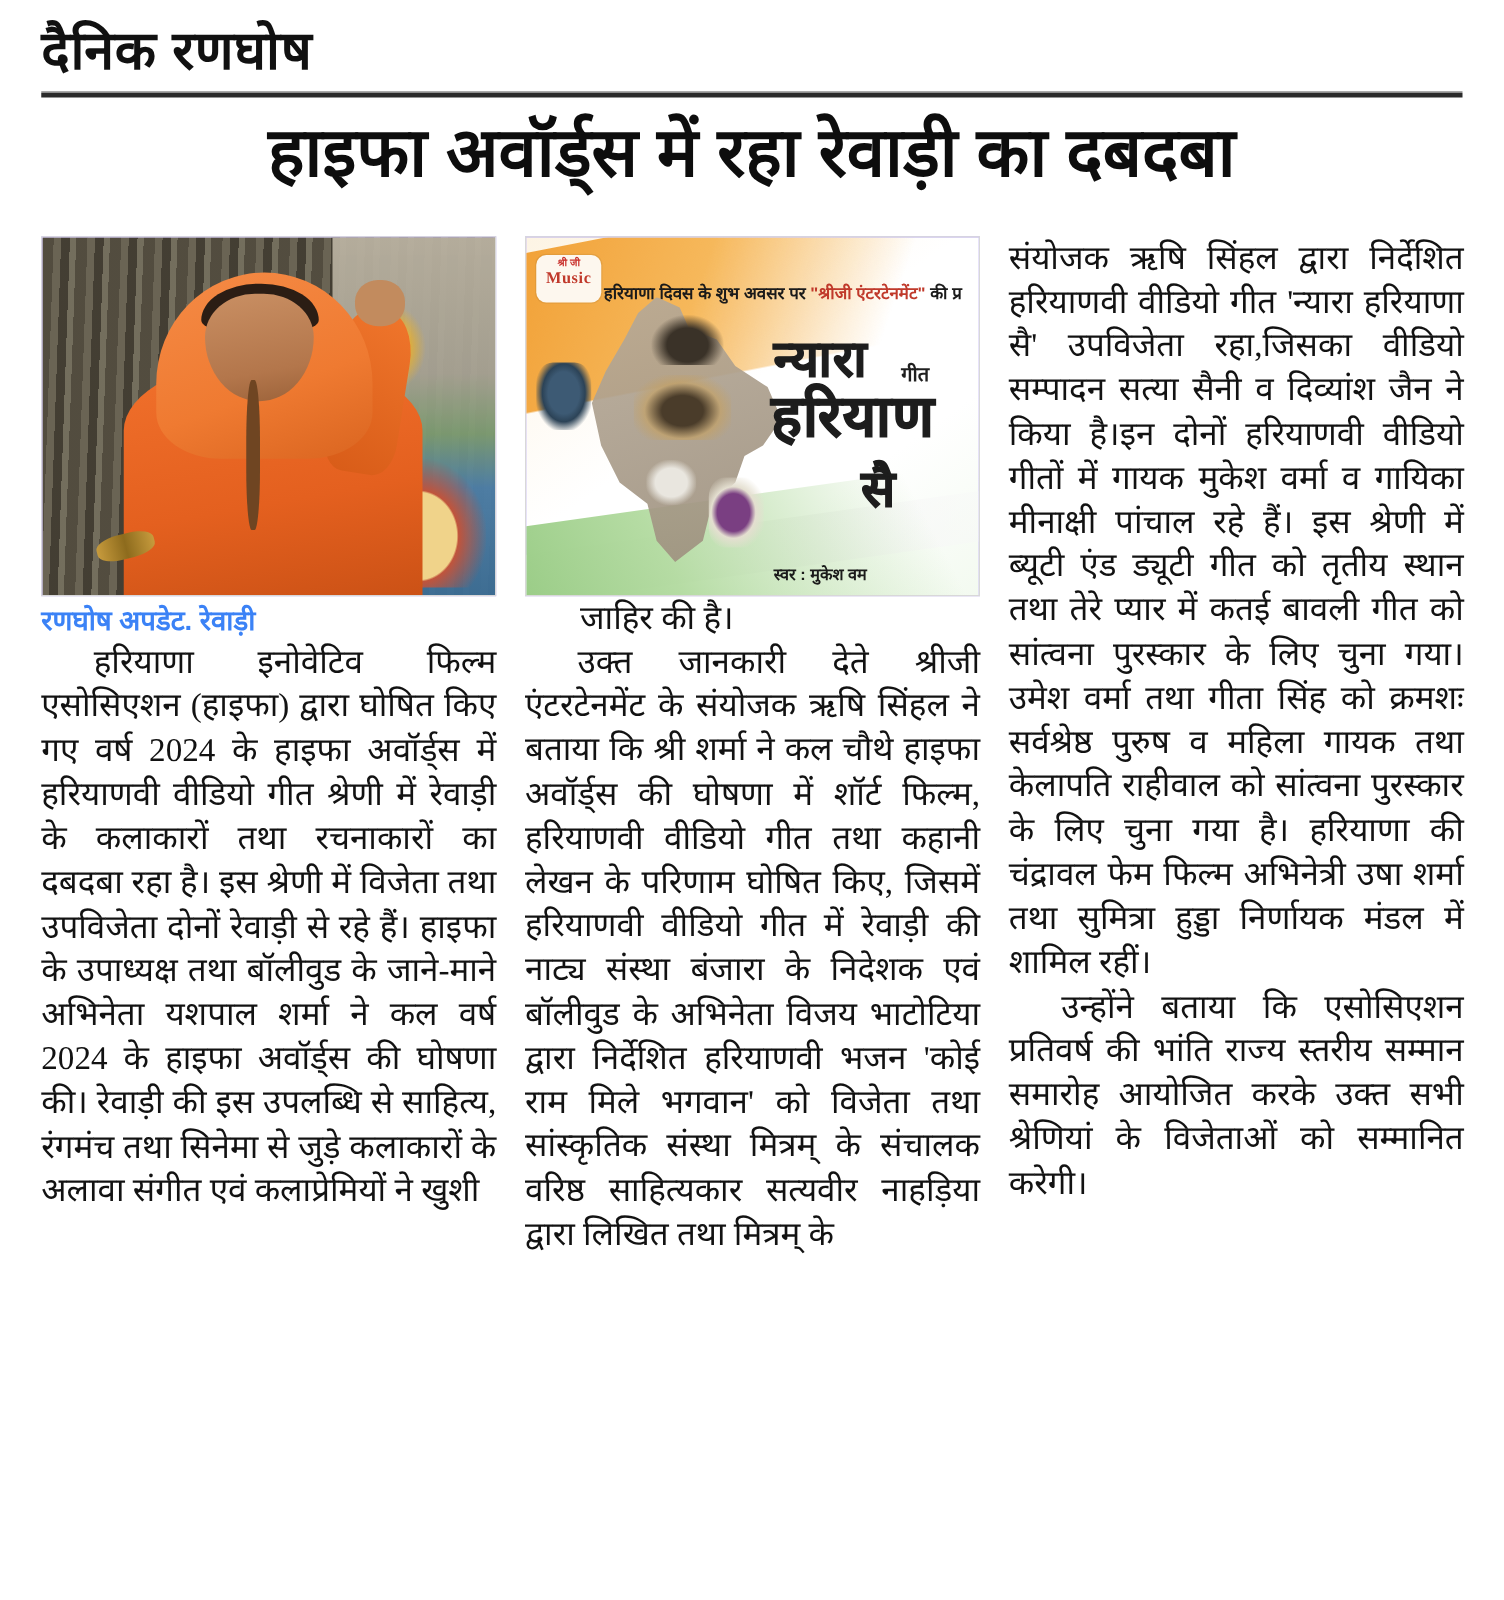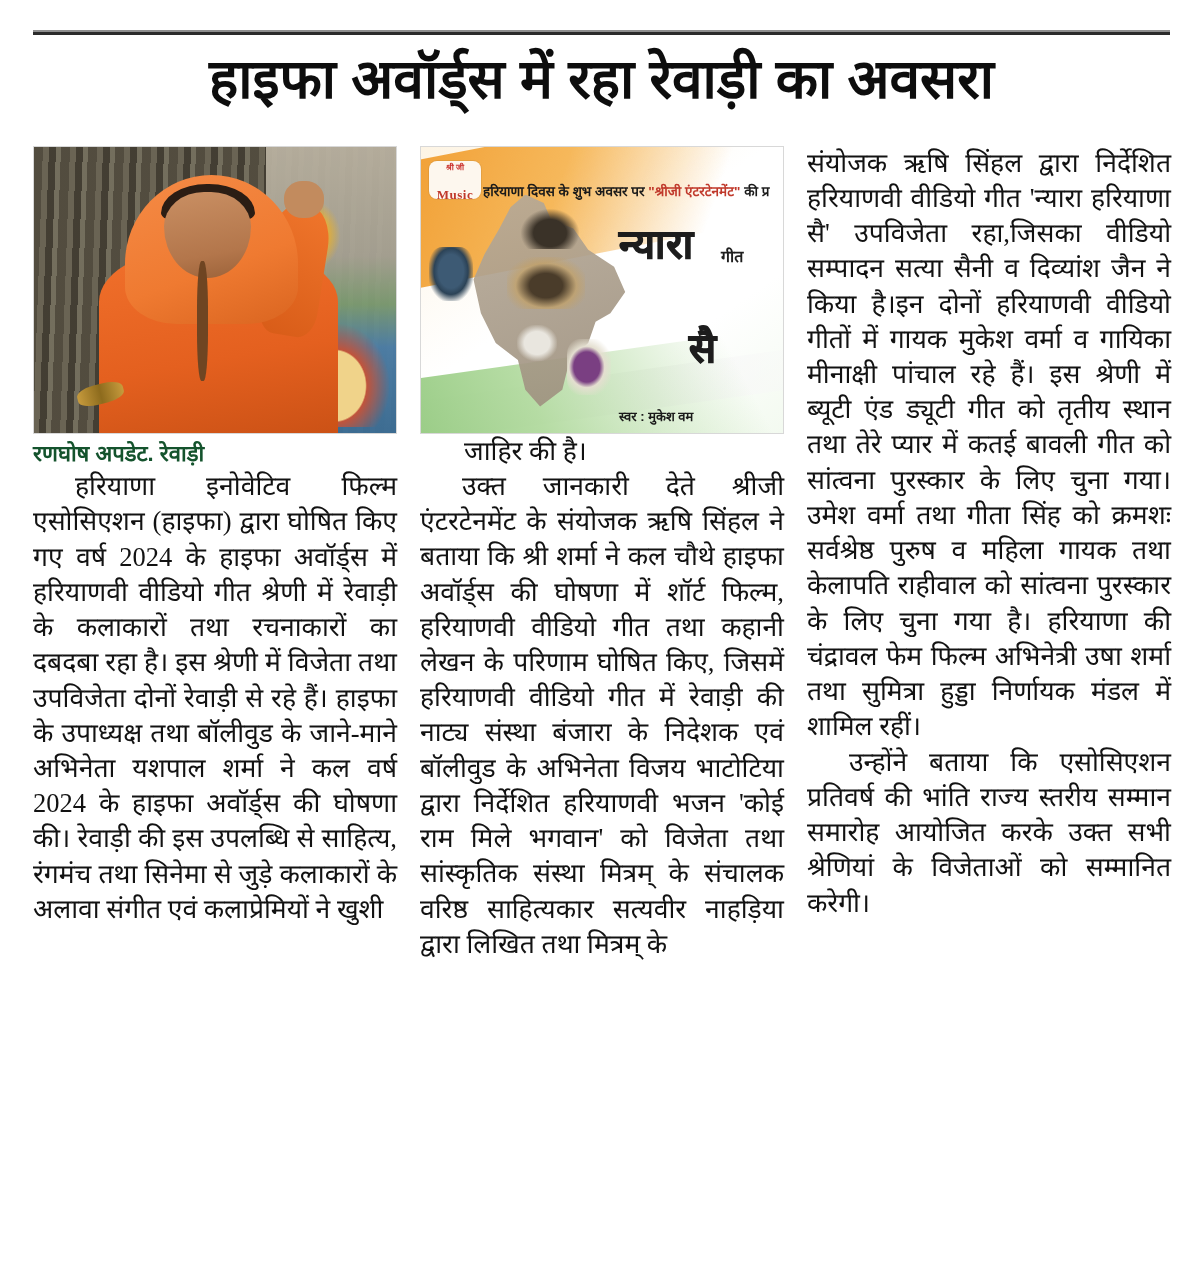--- a/index.html
+++ b/index.html
@@ -181,21 +181,20 @@
     box-sizing: border-box;
   }
   .poster-logo .l1 {
     font-family: "Liberation Sans", sans-serif;
     font-size: 8px; font-weight: bold; color: #c9302c; display:block;
   }
   .poster-logo .l2 {
     font-family: "Liberation Serif", serif;
     font-size: 13px; font-weight: bold; color: #c0392b; display:block;
     letter-spacing: .5px;
-    margin-top: 16px;
   }
   .poster-topline {
     position: absolute; left: 62px; top: 16px; right: 4px;
     font-family: "Liberation Sans", "DejaVu Sans", sans-serif;
     font-weight: bold;
     font-size: 13.5px;
     color: #1a1a1a;
     white-space: nowrap;
     overflow: hidden;
     margin-top: 19px;
@@ -256,21 +255,21 @@
     white-space: nowrap;
   }
 
   
   .byline {
     font-family: "Liberation Sans", "DejaVu Sans", sans-serif;
     font-weight: bold;
     font-size: 22px;
     line-height: 1.25;
     margin: 6px 0 2px 0;
-    color: #14532d;
+    color: #3b82f6;
   }
   p.body {
     margin: 0;
     font-family: "Liberation Serif", "DejaVu Serif", serif;
     font-size: 26.5px;
     line-height: 1.33;
     text-align: justify;
     text-justify: inter-word;
     text-indent: 42px;
     color: #121212;
@@ -278,24 +277,25 @@
   }
   p.body.noindent { text-indent: 0; margin-left: 44px; }
   .col3 p.body:first-child { text-indent: 0; }
 </style>
 </head>
 <body>
 
 <div class="page">
 
   <div class="masthead">
+    <div class="masthead-title">दैनिक रणघोष</div>
     <div class="masthead-rule"></div>
   </div>
 
-  <h1 class="headline">हाइफा अवॉर्ड्स में रहा रेवाड़ी का अवसरा</h1>
+  <h1 class="headline">हाइफा अवॉर्ड्स में रहा रेवाड़ी का दबदबा</h1>
 
   <div class="content">
 
     <div class="col col1">
 
       <div class="photo">
         <div class="ph1-bg"></div>
         <div class="ph1-mural"></div>
         <div class="ph1-mural2"></div>
         <div class="ph1-body"></div>
@@ -331,20 +331,21 @@
           </div>
 
           <div class="poster-map"></div>
           <div class="poster-map-art1"></div>
           <div class="poster-map-art2"></div>
           <div class="poster-soldier"></div>
           <div class="poster-milk"></div>
           <div class="poster-musician"></div>
 
           <div class="poster-title1">न्यारा</div>
+          <div class="poster-title2">हरियाण</div>
           <div class="poster-title3">सै</div>
           <div class="poster-geet">गीत</div>
           <div class="poster-swar">स्वर : मुकेश वम</div>
         </div>
       </div>
 
       <p class="body noindent">जाहिर की है।</p>
       <p class="body">उक्त जानकारी देते श्रीजी एंटरटेनमेंट के संयोजक ऋषि सिंहल ने बताया कि श्री शर्मा ने कल चौथे हाइफा अवॉर्ड्स की घोषणा में शॉर्ट फिल्म, हरियाणवी वीडियो गीत तथा कहानी लेखन के परिणाम घोषित किए, जिसमें हरियाणवी वीडियो गीत में रेवाड़ी की नाट्य संस्था बंजारा के निदेशक एवं बॉलीवुड के अभिनेता विजय भाटोटिया द्वारा निर्देशित हरियाणवी भजन 'कोई राम मिले भगवान' को विजेता तथा सांस्कृतिक संस्था मित्रम् के संचालक वरिष्ठ साहित्यकार सत्यवीर नाहड़िया द्वारा लिखित तथा मित्रम् के</p>
     </div>
 

